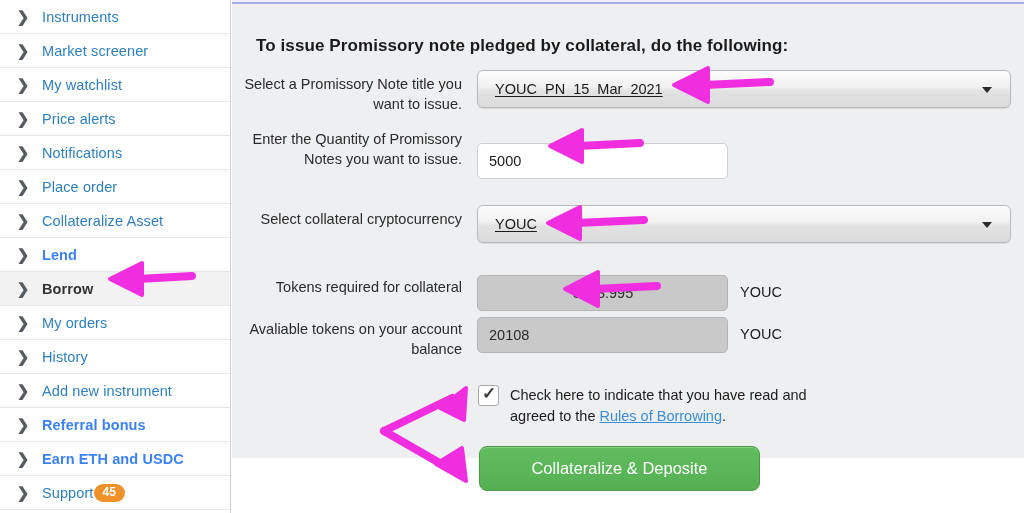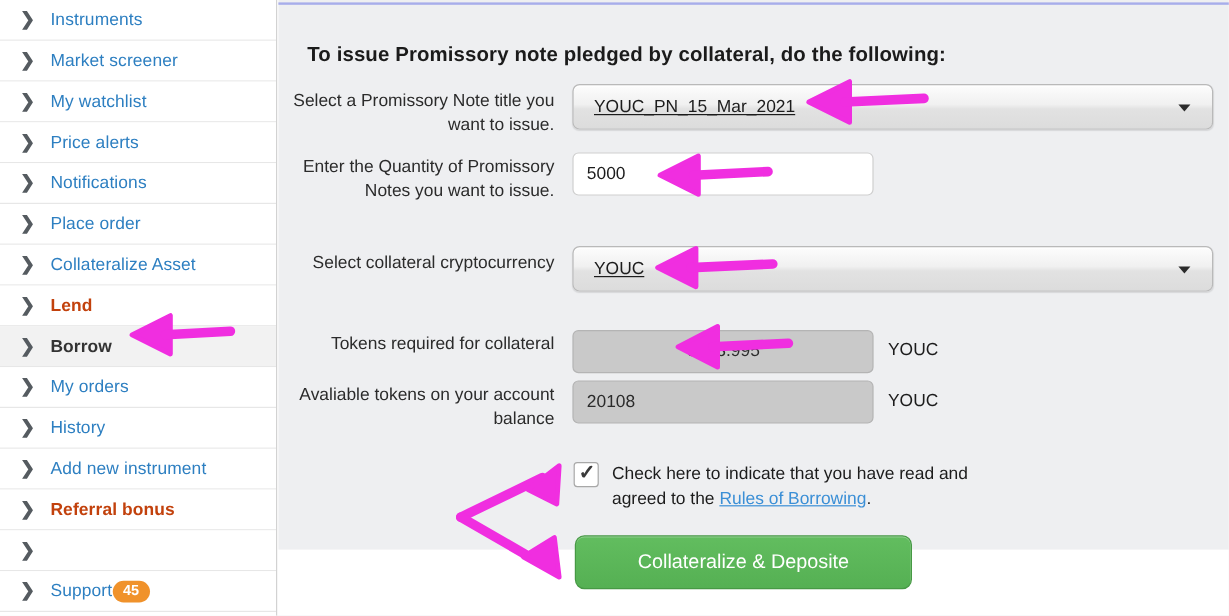--- a/index.html
+++ b/index.html
@@ -43,21 +43,21 @@
     font-size: 15px;
     line-height: 14px;
     text-align: center;
   }
   .nav-label {
     font-size: 14.5px;
     color: #2d7fc1;
     letter-spacing: 0.1px;
     white-space: nowrap;
   }
-  .nav-item.highlight .nav-label { color: #c2410c; font-weight: bold; }
+  .nav-item.highlight .nav-label { color: #3b82f6; font-weight: bold; }
   .nav-item.active .nav-label { color: #333333; font-weight: bold; }
   .badge {
     display: inline-block;
     background: #f0922b;
     color: #ffffff;
     font-size: 12px;
     font-weight: bold;
     border-radius: 11px;
     padding: 2px 9px 3px 9px;
     line-height: 13px;
@@ -232,20 +232,21 @@
     <div class="nav-item">
       <span class="chev">❯</span>
       <span class="nav-label">Add new instrument</span>
     </div>
     <div class="nav-item highlight">
       <span class="chev">❯</span>
       <span class="nav-label">Referral bonus</span>
     </div>
     <div class="nav-item highlight">
       <span class="chev">❯</span>
+      <span class="nav-label">Earn ETH and USDC</span>
     </div>
     <div class="nav-item">
       <span class="chev">❯</span>
       <span class="nav-label">Support</span>
       <span class="badge">45</span>
     </div>
   </nav>
 
   <section class="main">
     <div class="topline"></div>
@@ -255,21 +256,21 @@
     <div class="row" style="top:70px;">
       <div class="flabel" style="top:4px;">Select a Promissory Note title you want to issue.</div>
       <div class="ctrl sel" style="top:0px; width:534px;">
         <span class="sel-text">YOUC_PN_15_Mar_2021</span>
         <span class="caret"></span>
       </div>
     </div>
 
     <div class="row" style="top:127px;">
       <div class="flabel" style="top:2px;">Enter the Quantity of Promissory Notes you want to issue.</div>
-      <div class="ctrl inp" style="top:0px; width:251px;">
+      <div class="ctrl inp" style="top:16px; width:251px;">
         <span>5000</span>
       </div>
     </div>
 
     <div class="row" style="top:205px;">
       <div class="flabel" style="top:4px;">Select collateral cryptocurrency</div>
       <div class="ctrl sel" style="top:0px; width:534px;">
         <span class="sel-text">YOUC</span>
         <span class="caret"></span>
       </div>

